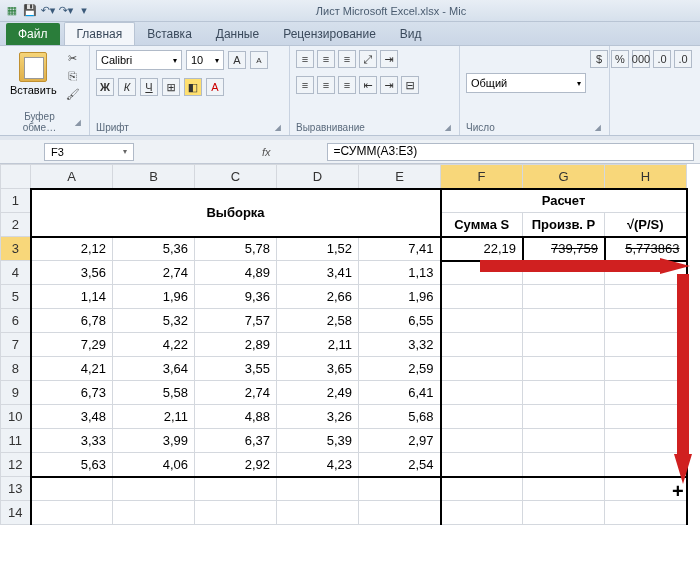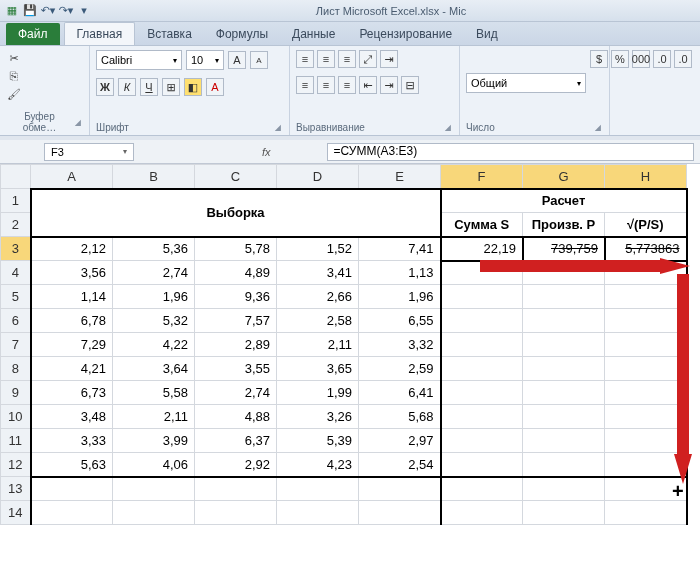--- a/index.html
+++ b/index.html
@@ -90,29 +90,32 @@
     <span class="qat-icon">↷▾</span>
     <span class="qat-icon">▾</span>
   </div>
   <div class="title-text">Лист Microsoft Excel.xlsx - Mic</div>
 </div>
 
 <div class="tabrow">
   <div class="tab file">Файл</div>
   <div class="tab active">Главная</div>
   <div class="tab">Вставка</div>
-  <div class="tab">Формулы</div>
   <div class="tab">Данные</div>
   <div class="tab">Рецензирование</div>
   <div class="tab">Вид</div>
 </div>
 
 <div class="ribbon">
   <div class="group clipboard">
     <div class="group-body">
+      <div class="paste-btn">
+        <div class="paste-icon"></div>
+        <span>Вставить</span>
+      </div>
       <div class="clip-small">
         <span class="qat-icon">✂</span>
         <span class="qat-icon">⎘</span>
         <span class="qat-icon">🖌</span>
       </div>
     </div>
     <div class="group-label">
         <span>Буфер обме…</span>
         <span class="launcher">◢</span>
       </div>
@@ -298,21 +301,21 @@
           <td class="bold-border-r">2,59</td>
           <td class="bold-border-l"></td>
           <td class=""></td>
           <td class="bold-border-r"></td>
         </tr>
         <tr>
           <th class="rowhdr">9</th>
           <td class="bold-border-l">6,73</td>
           <td class="">5,58</td>
           <td class="">2,74</td>
-          <td class="">1,99</td>
+          <td class="">2,49</td>
           <td class="bold-border-r">6,41</td>
           <td class="bold-border-l"></td>
           <td class=""></td>
           <td class="bold-border-r"></td>
         </tr>
         <tr>
           <th class="rowhdr">10</th>
           <td class="bold-border-l">3,48</td>
           <td class="">2,11</td>
           <td class="">4,88</td>

